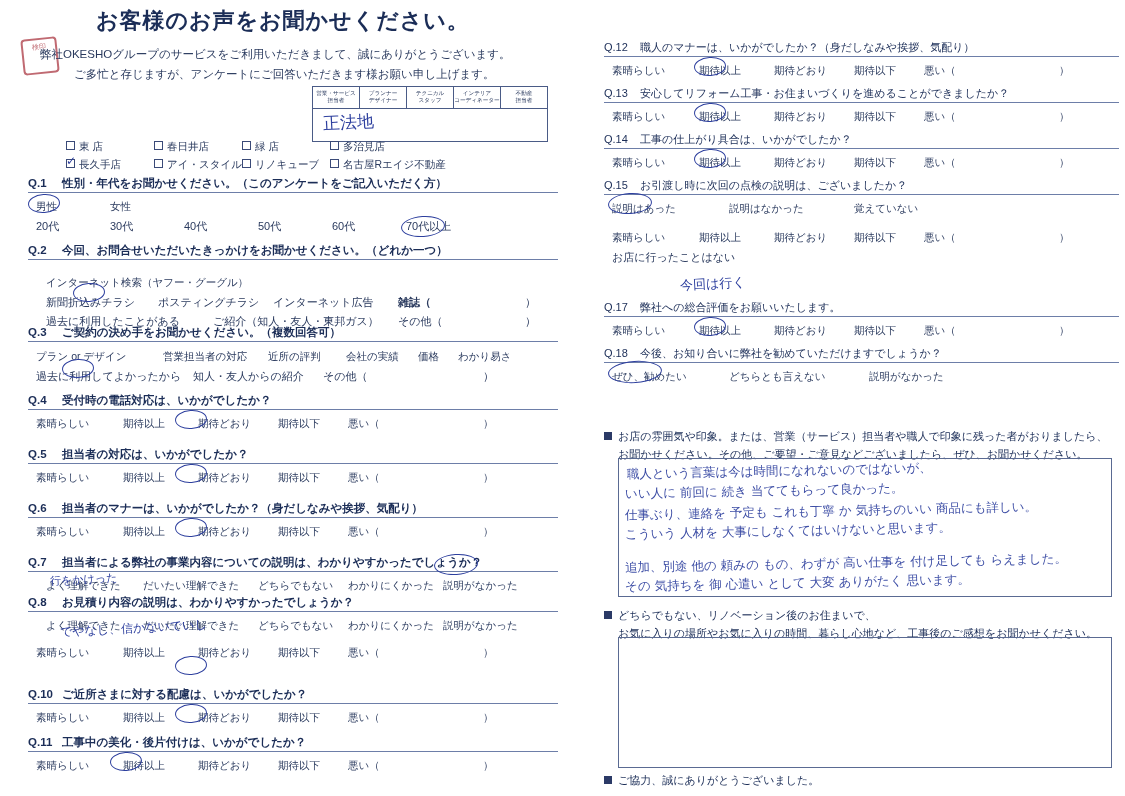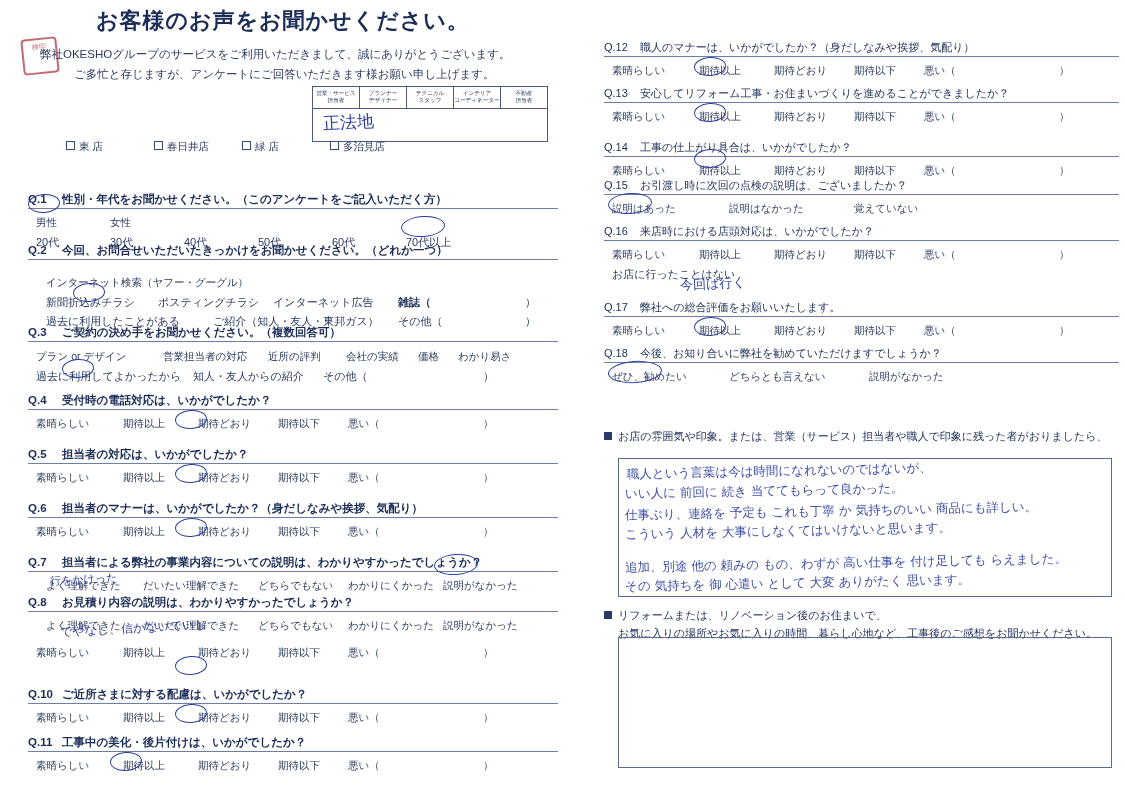--- a/index.html
+++ b/index.html
@@ -127,23 +127,29 @@
     </div>
   </div>
 
   <div class="stores">
     <div class="store-row">
       <div class="store-cell"><span class="cb"></span><span>東 店</span></div>
       <div class="store-cell"><span class="cb"></span><span>春日井店</span></div>
       <div class="store-cell"><span class="cb"></span><span>緑 店</span></div>
       <div class="store-cell wide"><span class="cb"></span><span>多治見店</span></div>
     </div>
-  </div>
-
-  <div class="q" style="top:192px;">
+    <div class="store-row">
+      <div class="store-cell"><span class="cb checked"></span><span>長久手店</span></div>
+      <div class="store-cell"><span class="cb"></span><span>アイ・スタイル</span></div>
+      <div class="store-cell"><span class="cb"></span><span>リノキューブ</span></div>
+      <div class="store-cell wide"><span class="cb"></span><span>名古屋Rエイジ不動産</span></div>
+    </div>
+  </div>
+
+  <div class="q" style="top:176px;">
     <div class="qh underline">
       <span class="qnum">Q.1</span><span>性別・年代をお聞かせください。（このアンケートをご記入いただく方）</span>
     </div>
     <div class="opts" style="">
       <span class="opt" style="left:8px;">男性</span>
       <span class="opt" style="left:82px;">女性</span>
     </div>
     <div class="opts2">
       <span class="opt" style="left:8px;">20代</span>
       <span class="opt" style="left:82px;">30代</span>
@@ -339,21 +345,21 @@
       <span class="opt" style="left:8px;">素晴らしい</span>
       <span class="opt" style="left:95px;">期待以上</span>
       <span class="opt" style="left:170px;">期待どおり</span>
       <span class="opt" style="left:250px;">期待以下</span>
       <span class="opt" style="left:320px;">悪い（</span>
       <span class="opt" style="left:455px;">）</span>
     </div>
   </div>
   <div class="circ" style="left:694px;top:103px;"></div>
 
-  <div class="qr" style="top:140px;">
+  <div class="qr" style="top:132px;">
     <div class="qh underline">
       <span class="qnum">Q.14</span><span>工事の仕上がり具合は、いかがでしたか？</span>
     </div>
     <div class="opts">
       <span class="opt" style="left:8px;">素晴らしい</span>
       <span class="opt" style="left:95px;">期待以上</span>
       <span class="opt" style="left:170px;">期待どおり</span>
       <span class="opt" style="left:250px;">期待以下</span>
       <span class="opt" style="left:320px;">悪い（</span>
       <span class="opt" style="left:455px;">）</span>
@@ -367,23 +373,20 @@
     </div>
     <div class="opts">
       <span class="opt" style="left:8px;">説明はあった</span>
       <span class="opt" style="left:125px;">説明はなかった</span>
       <span class="opt" style="left:250px;">覚えていない</span>
     </div>
   </div>
   <div class="circ lg" style="left:608px;top:193px;"></div>
 
   <div class="qr" style="top:224px;">
-    <div class="qh underline">
-      <span class="qnum">Q.16</span><span>来店時における店頭対応は、いかがでしたか？</span>
-    </div>
     <div class="opts">
       <span class="opt" style="left:8px;">素晴らしい</span>
       <span class="opt" style="left:95px;">期待以上</span>
       <span class="opt" style="left:170px;">期待どおり</span>
       <span class="opt" style="left:250px;">期待以下</span>
       <span class="opt" style="left:320px;">悪い（</span>
       <span class="opt" style="left:455px;">）</span>
     </div>
     <div class="opts2">
       <span class="opt" style="left:8px;">お店に行ったことはない</span>
@@ -413,30 +416,34 @@
     <div class="opts">
       <span class="opt" style="left:8px;">ぜひ、勧めたい</span>
       <span class="opt" style="left:125px;">どちらとも言えない</span>
       <span class="opt" style="left:265px;">説明がなかった</span>
     </div>
   </div>
   <div class="circ xl" style="left:608px;top:361px;"></div>
 
   <div class="secthead" style="left:604px;top:428px;width:515px;">
     <span class="sq"></span><span>お店の雰囲気や印象。または、営業（サービス）担当者や職人で印象に残った者がおりましたら、</span><br>
+    <span style="margin-left:14px;">お聞かせください。その他、ご要望・ご意見などございましたら、ぜひ、お聞かせください。</span>
   </div>
   <div class="commentbox" style="left:618px;top:458px;width:494px;height:139px;">
     <div class="hw" style="left:8px;top:6px;">職人という言葉は今は時間になれないのではないが、</div>
     <div class="hw" style="left:6px;top:26px;">いい人に 前回に 続き 当ててもらって良かった。</div>
     <div class="hw" style="left:6px;top:46px;">仕事ぶり、連絡を 予定も これも丁寧 か 気持ちのいい 商品にも詳しい。</div>
     <div class="hw" style="left:6px;top:66px;">こういう 人材を 大事にしなくてはいけないと思います。</div>
     <div class="hw" style="left:6px;top:98px;">追加、別途 他の 頼みの もの、わずが 高い仕事を 付け足しても らえました。</div>
     <div class="hw" style="left:6px;top:118px;">その 気持ちを 御 心遣い として 大変 ありがたく 思います。</div>
   </div>
 
   <div class="secthead" style="left:604px;top:607px;width:515px;">
-    <span class="sq"></span><span>リフォームまたは、リノベーション後のお住まいで、</span><br>
+    <span class="sq"></span><span>どちらでもない、リノベーション後のお住まいで、</span><br>
     <span style="margin-left:14px;">お気に入りの場所やお気に入りの時間、暮らし心地など、工事後のご感想をお聞かせください。</span>
   </div>
   <div class="commentbox" style="left:618px;top:637px;width:494px;height:131px;"></div>
 
+  <div class="secthead" style="left:604px;top:772px;">
+    <span class="sq"></span><span>ご協力、誠にありがとうございました。</span>
+  </div>
 
 </div>
 
 </body></html>

